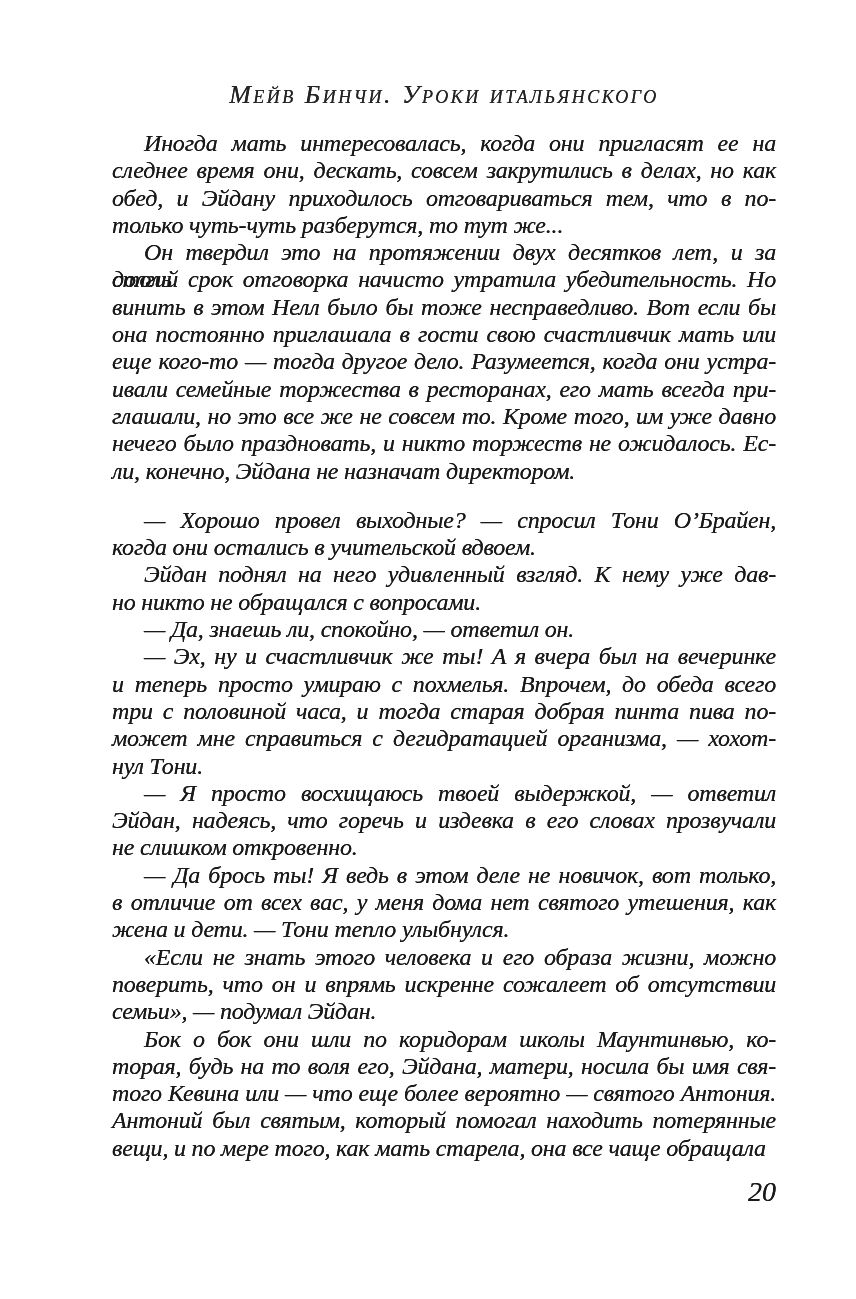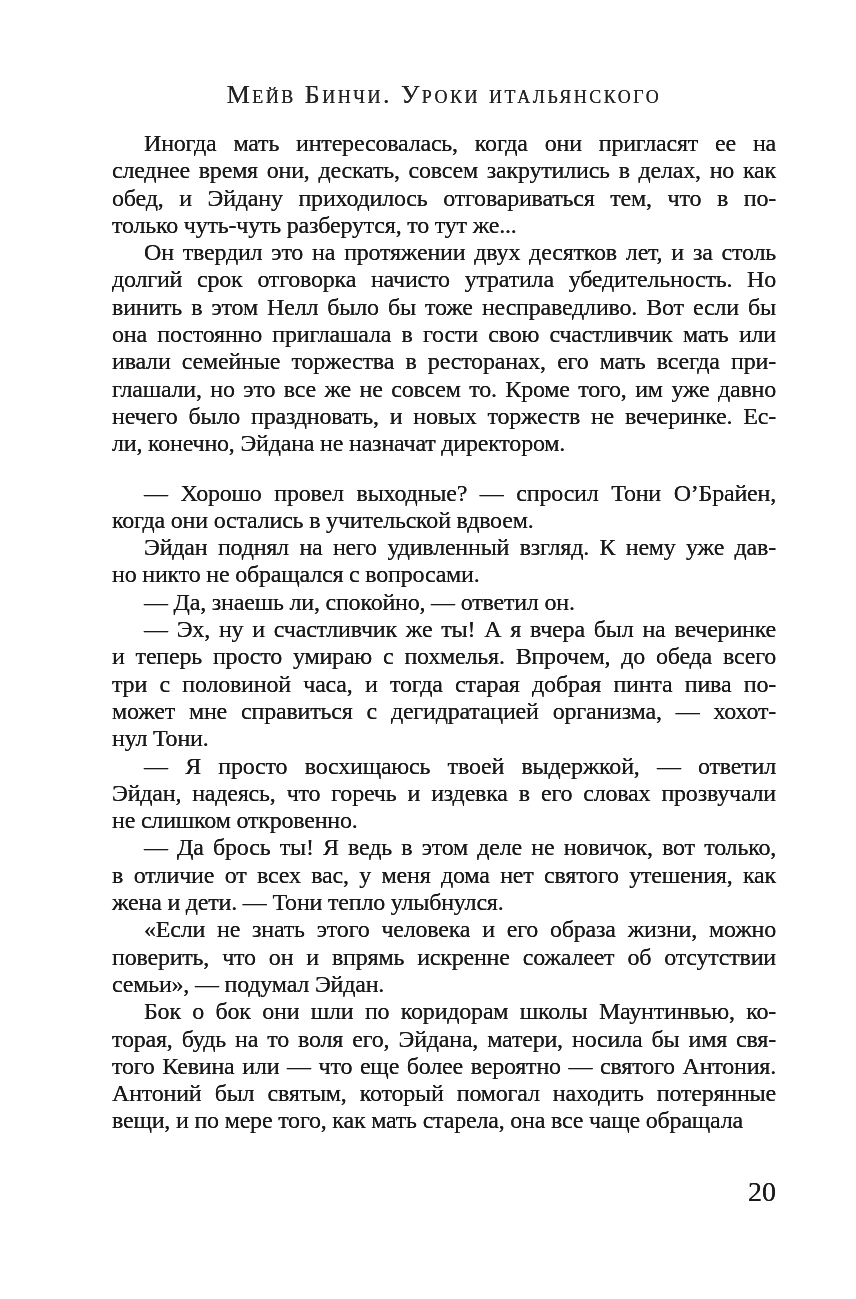--- a/index.html
+++ b/index.html
@@ -8,20 +8,21 @@
     background: #ffffff;
   }
   .page {
     position: relative;
     width: 856px;
     height: 1299px;
     background: #ffffff;
     font-family: "Liberation Serif", "DejaVu Serif", serif;
     color: #1a1a1a;
     overflow: hidden;
+    font-style: italic;
   }
   .running-header {
     position: absolute;
     top: 80px;
     left: 112px;
     width: 664px;
     text-align: center;
     font-variant: small-caps;
     letter-spacing: 2.5px;
     font-size: 26px;
@@ -72,23 +73,24 @@
         <div class="line">Иногда мать интересовалась, когда они пригласят ее на</div>
         <div class="line">следнее время они, дескать, совсем закрутились в делах, но как</div>
         <div class="line">обед, и Эйдану приходилось отговариваться тем, что в по-</div>
         <div class="line last">только чуть-чуть разберутся, то тут же...</div>
       </div>
       <div class="para">
         <div class="line">Он твердил это на протяжении двух десятков лет, и за столь</div>
         <div class="line">долгий срок отговорка начисто утратила убедительность. Но</div>
         <div class="line">винить в этом Нелл было бы тоже несправедливо. Вот если бы</div>
         <div class="line">она постоянно приглашала в гости свою счастливчик мать или</div>
+        <div class="line">еще кого-то — тогда другое дело. Разумеется, когда они устра-</div>
         <div class="line">ивали семейные торжества в ресторанах, его мать всегда при-</div>
         <div class="line">глашали, но это все же не совсем то. Кроме того, им уже давно</div>
-        <div class="line">нечего было праздновать, и новых торжеств не вечеринке. Ес-</div>
+        <div class="line">нечего было праздновать, и никто торжеств не ожидалось. Ес-</div>
         <div class="line last">ли, конечно, Эйдана не назначат директором.</div>
       </div>
       <div class="para gap">
         <div class="line">— Хорошо провел выходные? — спросил Тони О’Брайен,</div>
         <div class="line last">когда они остались в учительской вдвоем.</div>
       </div>
       <div class="para">
         <div class="line">Эйдан поднял на него удивленный взгляд. К нему уже дав-</div>
         <div class="line last">но никто не обращался с вопросами.</div>
       </div>

